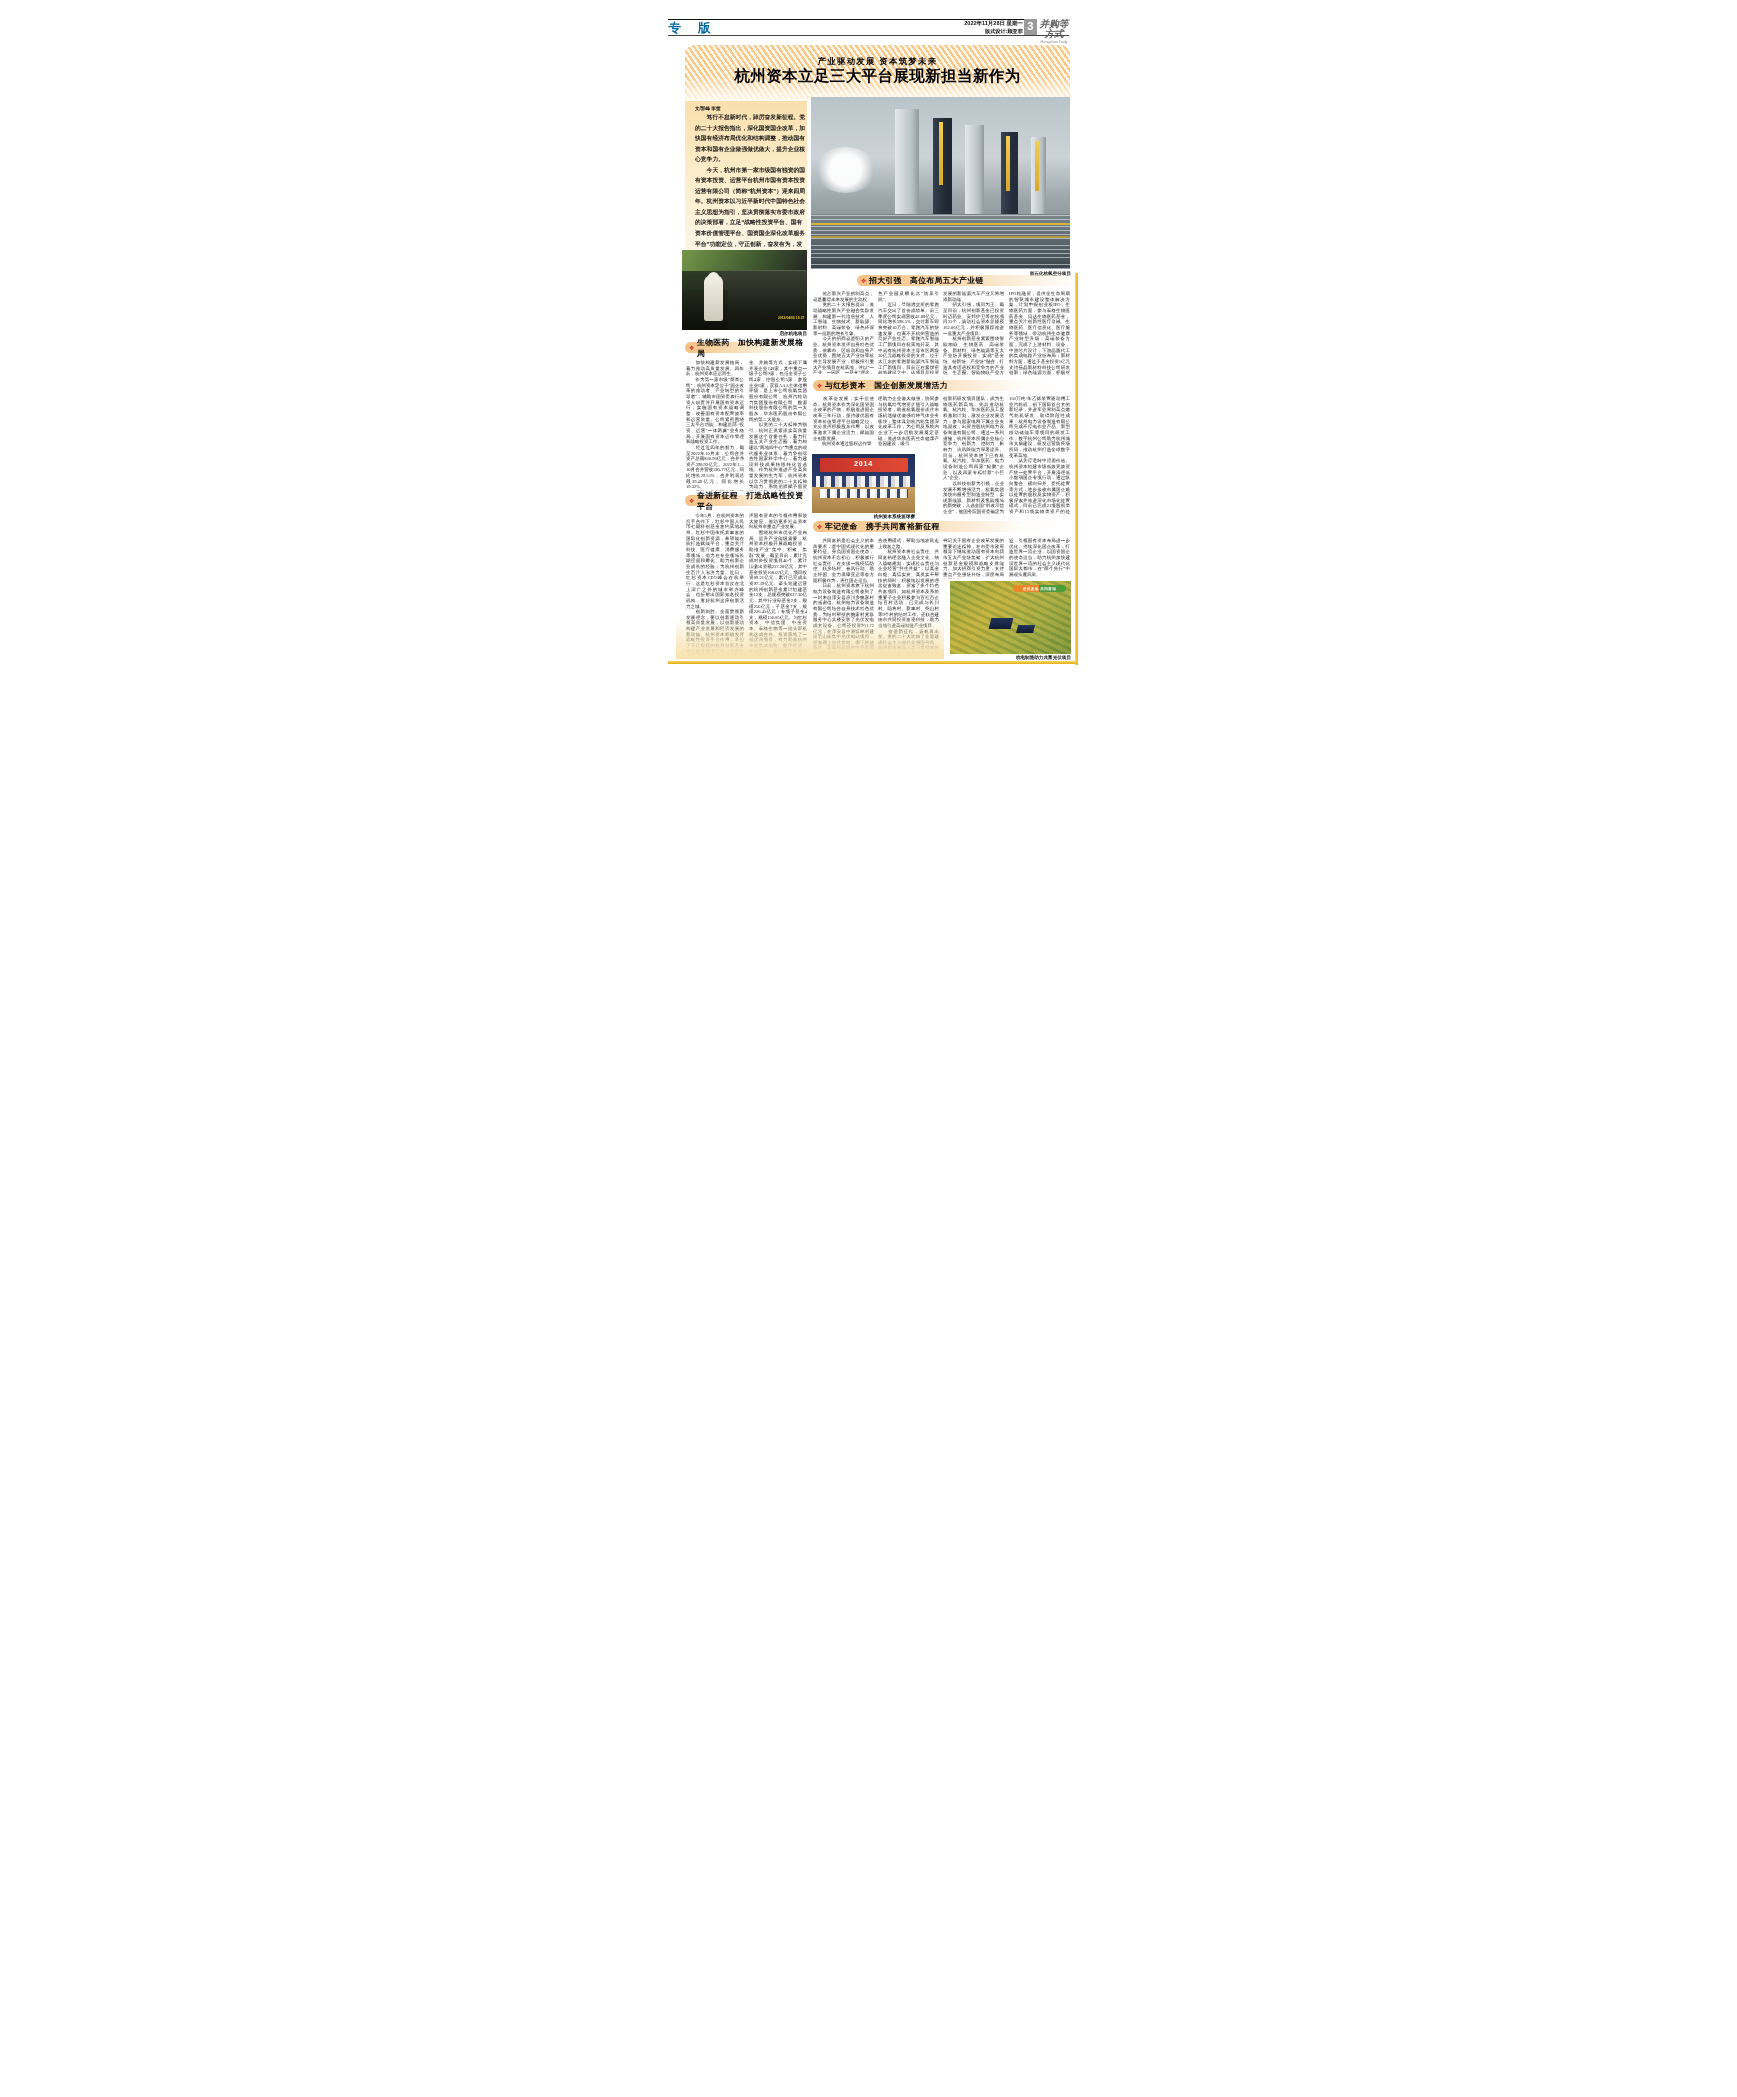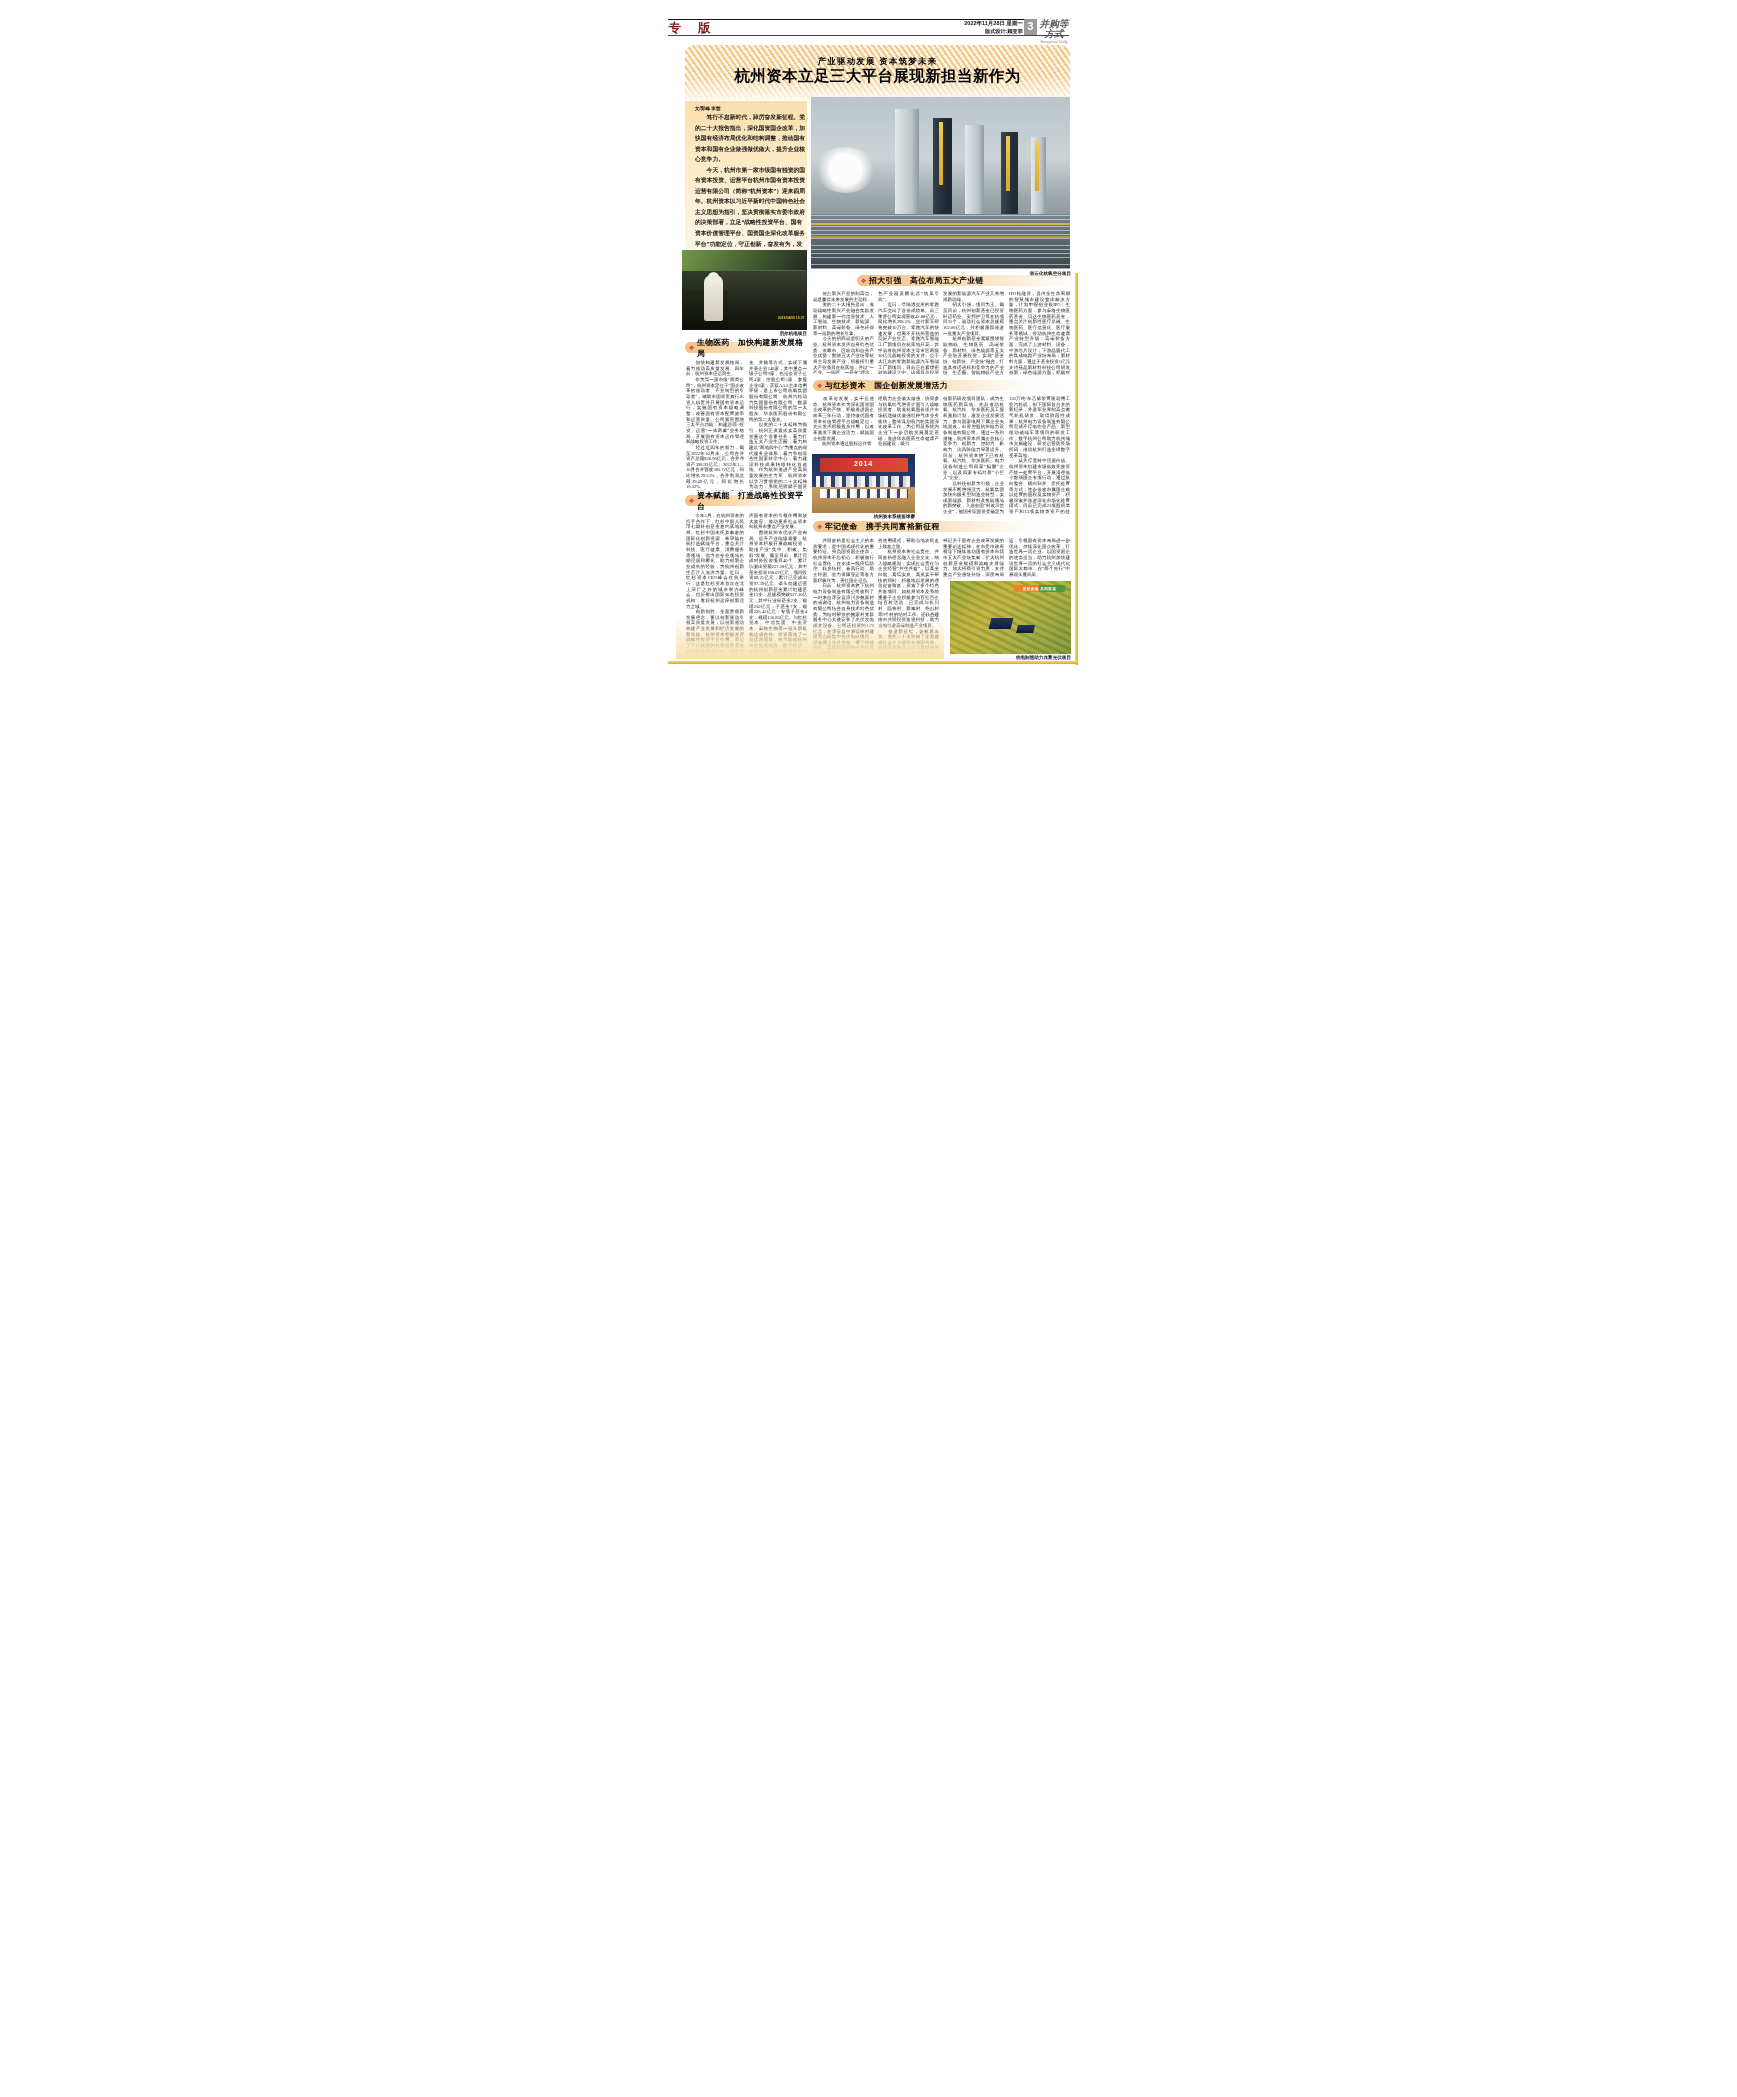--- a/index.html
+++ b/index.html
@@ -3,21 +3,21 @@
 <meta charset="utf-8">
 <style>
   html,body{margin:0;padding:0;background:#ffffff;}
   .page{position:relative;width:435px;height:673px;margin:0 auto;background:#fff;
         font-family:"Liberation Sans",sans-serif;overflow:hidden;}
   .abs{position:absolute;}
 
   
   .hdr-rule-top{left:17px;top:19px;width:357px;height:1.3px;background:#111;}
   .hdr-rule-bot{left:17px;top:35px;width:401px;height:0.4px;background:#444;}
-  .edition{left:17.6px;top:20px;font-size:12.6px;font-weight:700;color:#7f1d1d;letter-spacing:6.7px;}
+  .edition{left:17.6px;top:20px;font-size:12.6px;font-weight:700;color:#0369a1;letter-spacing:6.7px;}
   .hdr-right{left:294px;top:20px;width:78px;text-align:right;color:#111;}
   .hdr-date{font-size:5.5px;font-weight:700;}
   .hdr-credit{font-size:5.2px;font-weight:700;margin-top:1.3px;}
   .pagenum{left:373px;top:19.3px;width:12.6px;height:15.5px;background:#9b9b9b;color:#fff;
            font-size:11.3px;font-weight:800;text-align:center;line-height:15.5px;}
   .masthead{left:388px;top:19.3px;width:30px;text-align:center;}
   .mast-cn{font-family:"Liberation Serif",serif;font-style:italic;font-weight:700;font-size:9.6px;color:#5d5d5d;line-height:1.0;}
   .mast-en{font-size:3.8px;color:#8a8a8a;margin-top:1.3px;}
 
   
@@ -193,21 +193,21 @@
   <div class="photo ph-basket">
     <div class="abs bk-banner"></div>
     <div class="abs bk-2022">2014</div>
     <div class="abs bk-team"></div>
     <div class="abs bk-front"></div>
   </div>
   <div class="cap" style="left:161px;top:514px;width:103px;">杭州资本系统篮球赛</div>
 
   <div class="abs secbar" style="left:34px;top:495px;width:123px;">
     <span class="dia">❖</span>
-    <span class="st">资本赋能　打造战略性投资平台</span>
+    <span class="st">奋进新征程　打造战略性投资平台</span>
   </div>
   <div class="col" style="left:35px;top:513px;height:145px;">　　今年5月，在杭州资本的携手合作下，红杉中国人民币七期科创基金签约落地杭州。红杉中国依托其丰富的国际化创新资源，希望能在杭打造赋能平台，重点关注科技、医疗健康、消费服务等领域，借力在专业领域长期挖掘和孵化、助力创新企业成长的经验，为杭州创新生态注入澎湃力量。近日，红杉资本CEO峰会在杭举行，这是红杉资本首次在北上深广之外的城市举办峰会，也折射出国际知名投资机构，看好杭州这座创新活力之城。
 　　创新制胜。全面贯彻新发展理念，要以创新驱动引领高质量发展，以创新驱动构建产业发展和经济发展的新动能。杭州资本积极发挥战略性投资平台作用，承担了千亿规模的杭州创新基金的组建及管理工作，负责开展战略新兴产业投资，践行产业转型的引导者职能，通过直接投资和基金投资“双轮驱动”，发</div>
   <div class="col" style="left:98px;top:513px;height:145px;">挥国有资本的引领作用和放大效应，推动更多社会资本向杭州市重点产业发展。
 　　围绕杭州市优化产业布局、提升产业能级需要，杭州资本积极开展战略投资，助推产业“集中、积聚、集群”发展。截至目前，累计完成对外投资项目40个，累计认缴出资额257.28亿元，其中基金投资168.07亿元，项目投资89.21亿元，累计已完成出资97.39亿元。牵头组建运营的杭州创新基金累计组建基金13支，总规模突破627.30亿元，其中行业母基金2支，规模250亿元；子基金7支，规模226.45亿元；专项子基金4支，规模150.85亿元。与红杉资本、中信集团、中金资本、泰格生物等一批头部机构达成合作。投资落地了一批优质项目，有力助推杭州市在集成电路、数字经济、生物医药、新能源等多个行业领域的布局发展。</div>
 
   <div class="abs secbar" style="left:162px;top:521px;width:258px;">
     <span class="dia">❖</span>
     <span class="st">牢记使命　携手共同富裕新征程</span>
   </div>

